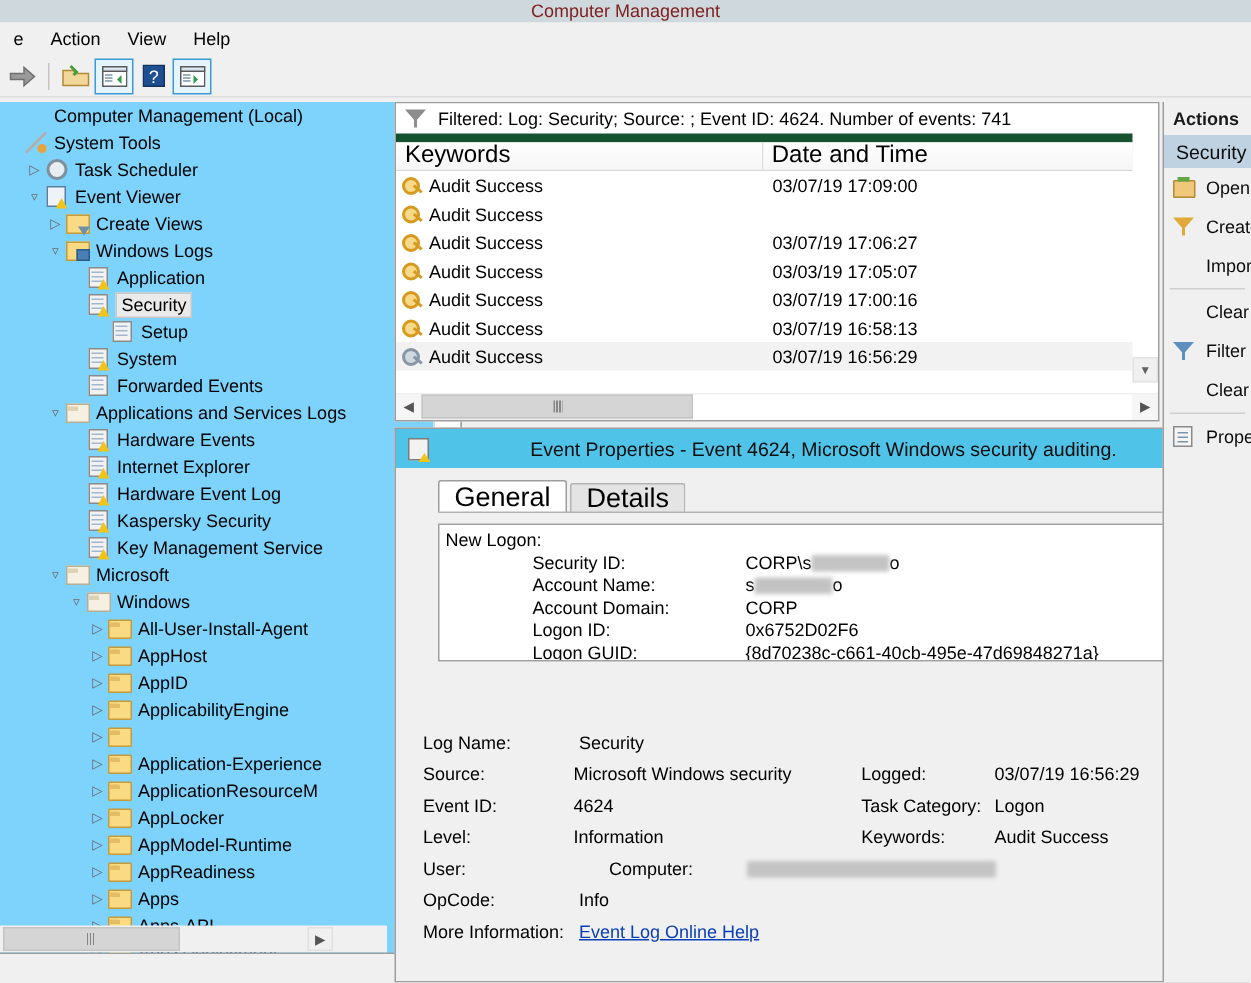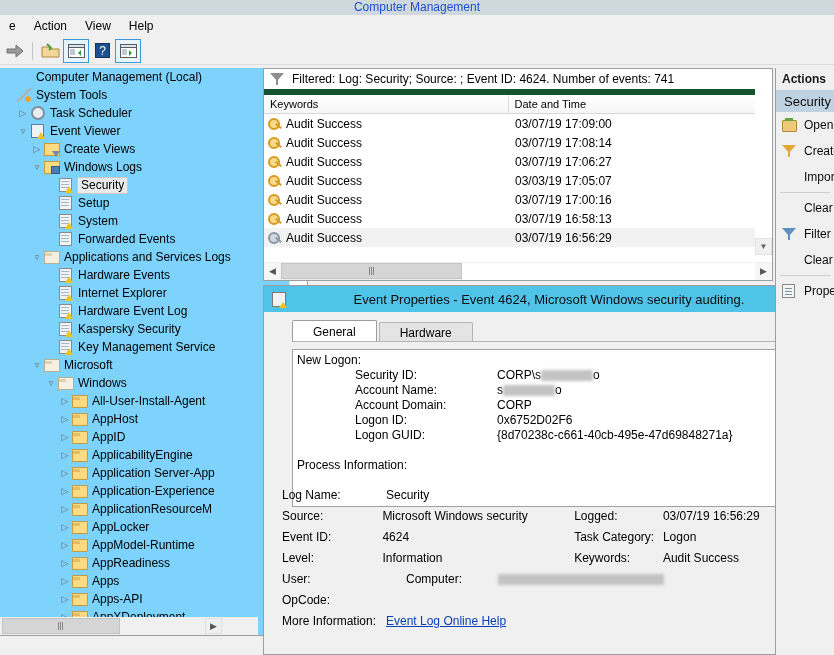--- a/index.html
+++ b/index.html
@@ -12,21 +12,21 @@
     color: #000;
     background: #f0f0f0;
   }
   #app { position: relative; width: 834px; height: 655px; background: #f0f0f0; }
 
   
   .titlebar {
     position: absolute; left: 0; top: 0; width: 834px; height: 15px;
     background: #cfd8dc;
     display: flex; align-items: center; justify-content: center;
-    font-size: 12px; color: #1d4ed8; overflow: hidden;
+    font-size: 12px; color: #7f1d1d; overflow: hidden;
   }
   .titlebar span { line-height: 15px; white-space: nowrap; }
 
   
   .menubar {
     position: absolute; left: 0; top: 15px; width: 834px; height: 22px;
     background: #f0f0f0;
     display: flex; align-items: center; padding-left: 0px;
   }
   .menuitem {
@@ -102,21 +102,21 @@
   
   .center { position:absolute; left:263px; top:68px; width:510px; height:213px; background:#fff; border:1px solid #9d9d9d;}
   .filterbar { height:26px; display:flex; align-items:center; padding-left:6px; border-bottom:6px solid #14532d; background:#fff;}
   .filtertext { margin-left:8px; font-size:12px;}
   .funnel { width:14px;height:12px; position:relative;}
   .funnel:before{content:'';position:absolute;left:0;top:0;width:0;height:0;
     border-left:7px solid transparent;border-right:7px solid transparent;border-top:8px solid #8d8d8d;}
   .funnel:after{content:'';position:absolute;left:6px;top:7px;width:2px;height:5px;background:#8d8d8d;}
 
   .colhdr { display:flex; height:19px; background:#fff; border-bottom:1px solid #d8d8d8; }
-  .colhdr .c { border-right:1px solid #ddd; display:flex;align-items:center; padding-left:6px; font-size:11px;
+  .colhdr .c { border-right:1px solid #ddd; display:flex;align-items:center; padding-left:6px; font-size:16px;
     background: linear-gradient(#ffffff,#f6f6f6); text-align: center; }
   .c-keywords { width:245px; }
   .c-date { width:248px; }
   .colhdr .csort { width:16px; display:flex;align-items:center;justify-content:center;font-size:9px;color:#555;}
 
   .evlist { position:relative; height:148px; overflow:hidden; }
   .evrow { display:flex; align-items:center; height:19px; font-size:12px; }
   .evrow.sel { background:#f2f2f2; }
   .evrow .kw { width:245px; display:flex; align-items:center; padding-left:4px; }
   .evrow .dt { width:248px; padding-left:6px; }
@@ -135,26 +135,26 @@
 
   
   .evprops { position:absolute; left:263px; top:285px; width:570px; height:370px; background:#f0f0f0; border:1px solid #9d9d9d;}
   .ep-title { height:26px; background:#4fc3e8; display:flex; align-items:center; }
   .ep-title .tico { width:14px;height:15px;background:#f2f2f2;border:1px solid #7a7a7a;margin-left:8px;position:relative;}
   .ep-title .tico:after{content:'';position:absolute;right:-2px;bottom:-2px;width:0;height:0;
     border-left:4px solid transparent;border-right:4px solid transparent;border-bottom:6px solid #f0c419;}
   .ep-title .ttxt { flex:1; text-align:center; font-size:13px; color:#0d0d0d; padding-right:20px;}
 
   .tabs { display:flex; align-items:flex-end; height:24px; padding-left:28px; margin-top:6px; }
-  .tab { height:20px; padding:0 20px; display:flex; align-items:center; font-size:12px;
+  .tab { height:20px; padding:0 10px; display:flex; align-items:center; font-size:18px;
     border:1px solid #b4b4b4; border-bottom:none; background:#e4e4e4; margin-right:2px; border-radius:2px 2px 0 0;}
   .tab.active { background:#fff; height:22px; border-color:#9d9d9d; }
   .tabline { position:absolute; left:28px; right:14px; top:calc(26px + 6px + 23px); height:1px; background:#b4b4b4;}
 
-  .detailbox { position:absolute; left:28px; top:63px; width:518px; height:158px; background:#fff; border:1px solid #a0a0a0;
+  .detailbox { position:absolute; left:28px; top:63px; width:518px; height:92px; background:#fff; border:1px solid #a0a0a0;
     overflow:hidden; }
   .detail-pre { font-family:"Liberation Sans", sans-serif; font-size:12px; line-height:15px; padding:3px 4px; white-space:pre; }
   .dvscroll { position:absolute; right:0; top:0; width:16px; height:120px; background:#fff; border-left:1px solid #e0e0e0;}
   .dvthumb { position:absolute; left:0; top:32px; width:15px; height:26px; background:#d5d5d5;}
 
   .meta { position:absolute; left:18px; top:198px; width:545px; font-size:12px; }
   .mrow { display:flex; height:21px; align-items:center; }
   .mlabel { width:104px; }
   .mval { width:178px; }
   .mlabel2 { width:92px;margin-left:20px; }
@@ -270,28 +270,35 @@
           </span>
           <span class="lbl">Create Views</span>
         </div>
         <div class="trow" style="padding-left: 30px;">
           <span class="exp">▿</span>
           <span class="ico">
             <span class="ic-wlogs" style="position: absolute;"></span>
           </span>
           <span class="lbl">Windows Logs</span>
         </div>
+        <div class="trow" style="padding-left: 44px;">
+          <span class="exp"></span>
+          <span class="ico">
+            <span class="ic-log warn" style="position: absolute;"></span>
+          </span>
+          <span class="lbl">Application</span>
+        </div>
         <div class="trow sel" style="padding-left: 44px;">
           <span class="exp"></span>
           <span class="ico">
             <span class="ic-log warn" style="position: absolute;"></span>
           </span>
           <span class="lbl">Security</span>
         </div>
-        <div class="trow" style="padding-left: 44px;">
+        <div class="trow" style="padding-left: 60px;">
           <span class="exp"></span>
           <span class="ico">
             <span class="ic-log" style="position: absolute;"></span>
           </span>
           <span class="lbl">Setup</span>
         </div>
         <div class="trow" style="padding-left: 44px;">
           <span class="exp"></span>
           <span class="ico">
             <span class="ic-log warn" style="position: absolute;"></span>
@@ -387,21 +394,20 @@
           <span class="ico">
             <span class="ic-folder" style="position: absolute;"></span>
           </span>
           <span class="lbl">ApplicabilityEngine</span>
         </div>
         <div class="trow" style="padding-left: 58px;">
           <span class="exp">▷</span>
           <span class="ico">
             <span class="ic-folder" style="position: absolute;"></span>
           </span>
-          <span class="lbl">Application Server-App</span>
         </div>
         <div class="trow" style="padding-left: 58px;">
           <span class="exp">▷</span>
           <span class="ico">
             <span class="ic-folder" style="position: absolute;"></span>
           </span>
           <span class="lbl">Application-Experience</span>
         </div>
         <div class="trow" style="padding-left: 58px;">
           <span class="exp">▷</span>
@@ -488,21 +494,20 @@
             <span class="keyicon"></span>
             <span>Audit Success</span>
           </div>
           <div class="dt">03/07/19 17:09:00</div>
         </div>
         <div class="evrow">
           <div class="kw">
             <span class="keyicon"></span>
             <span>Audit Success</span>
           </div>
-          <div class="dt">03/07/19 17:08:14</div>
         </div>
         <div class="evrow">
           <div class="kw">
             <span class="keyicon"></span>
             <span>Audit Success</span>
           </div>
           <div class="dt">03/07/19 17:06:27</div>
         </div>
         <div class="evrow">
           <div class="kw">
@@ -549,21 +554,21 @@
   </div>
 
   <div class="evprops">
     <div class="ep-title">
       <div class="tico"></div>
       <div class="ttxt">Event Properties - Event 4624, Microsoft Windows security auditing.</div>
     </div>
 
     <div class="tabs">
       <div class="tab active">General</div>
-      <div class="tab">Hardware</div>
+      <div class="tab">Details</div>
     </div>
     <div class="tabline"></div>
 
     <div class="detailbox">
       <div class="detail-pre" id="detail-pre"><div style="height: 15px; position: relative;"><span>New Logon:</span></div><div style="height: 15px; position: relative;"><span style="position: absolute; left: 58px;">Security ID:</span><span style="position: absolute; left: 200px; white-space: nowrap;">CORP\s<span class="redact" style="width: 52px;"></span>o</span></div><div style="height: 15px; position: relative;"><span style="position: absolute; left: 58px;">Account Name:</span><span style="position: absolute; left: 200px; white-space: nowrap;">s<span class="redact" style="width: 52px;"></span>o</span></div><div style="height: 15px; position: relative;"><span style="position: absolute; left: 58px;">Account Domain:</span><span style="position: absolute; left: 200px; white-space: nowrap;">CORP</span></div><div style="height: 15px; position: relative;"><span style="position: absolute; left: 58px;">Logon ID:</span><span style="position: absolute; left: 200px; white-space: nowrap;">0x6752D02F6</span></div><div style="height: 15px; position: relative;"><span style="position: absolute; left: 58px;">Logon GUID:</span><span style="position: absolute; left: 200px; white-space: nowrap;">{8d70238c-c661-40cb-495e-47d69848271a}</span></div><div style="height: 15px; position: relative;"><span></span></div><div style="height: 15px; position: relative;"><span>Process Information:</span></div></div>
       <div class="dvscroll">
         <div class="sb-arrow" style="width:15px;height:15px;">▲</div>
         <div class="dvthumb"></div>
         <div class="sb-arrow" style="position:absolute;bottom:0;left:0;width:15px;height:15px;">▼</div>
       </div>
@@ -594,20 +599,21 @@
       </div>
       <div class="mrow">
         <div class="mlabel">User:</div>
         <div class="mlabel2">Computer:</div>
         <div class="mval2">
           <span class="redact" style="width:166px;"></span>
         </div>
       </div>
       <div class="mrow">
         <div class="mlabel">OpCode:</div>
+        <div class="mval">Info</div>
       </div>
       <div class="mrow">
         <div class="mlabel">More Information:</div>
         <div class="mval">
           <span class="mlink">Event Log Online Help</span>
         </div>
       </div>
     </div>
   </div>
 

